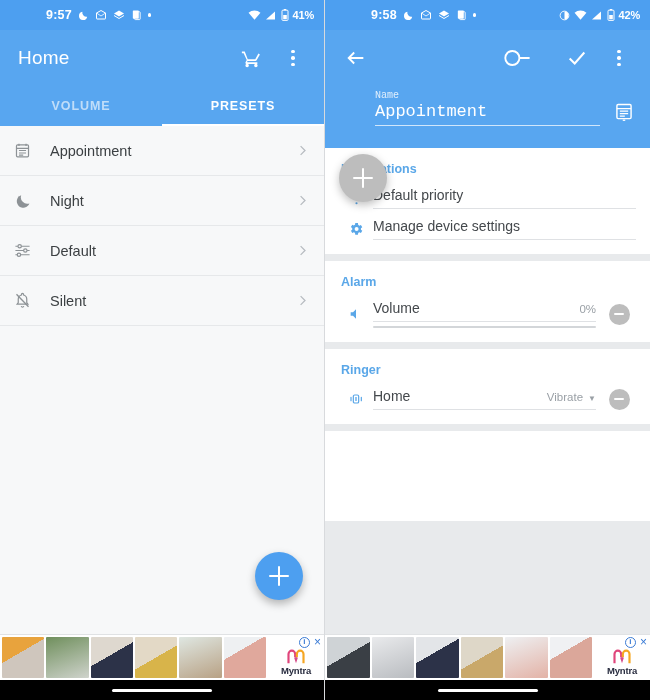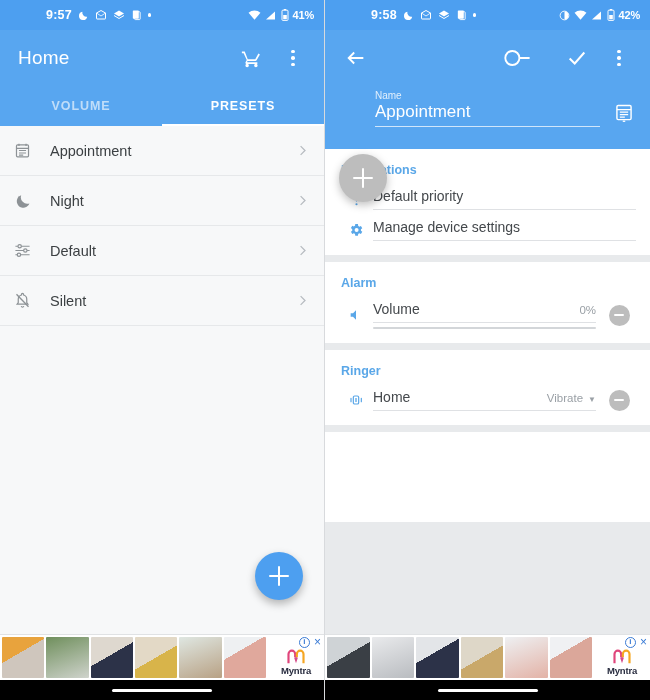--- a/index.html
+++ b/index.html
@@ -57,21 +57,21 @@
               border-radius:50%; background:#bdbdbd; display:flex; align-items:center;
               justify-content:center; box-shadow:0 3px 8px rgba(0,0,0,.25); cursor:pointer;
               z-index:5; }
   .plus { position:relative; width:20px; height:20px; }
   .plus::before,.plus::after { content:""; position:absolute; background:#fff; border-radius:1px; }
   .plus::before { left:0; top:9px; width:20px; height:2.2px; }
   .plus::after { top:0; left:9px; height:20px; width:2.2px; }
 
   
   .detail-head { background:#58a6f0; padding-bottom:22px; position:relative; flex-shrink:0; }
-  .name-wrap { padding:4px 16px 0 50px; }
+  .name-wrap { padding:4px 16px 0 50px;font-family:Liberation Mono, monospace; }
   .name-row { display:flex; align-items:flex-end; }
   .name-field { flex:1; }
   .name-label { font-size:10px; color:rgba(255,255,255,.82); margin-bottom:1px; }
   .name-value { font-size:17px; color:#fff; padding-bottom:4px; }
   .name-underline { height:1px; background:rgba(255,255,255,.72); }
   .name-cal { margin-left:14px; margin-bottom:4px; color:#fff; display:flex; }
 
   
   .detail-body { flex:1; background:#e8eaec; overflow:hidden; }
   .card { background:#fff; padding:10px 0 14px; }

